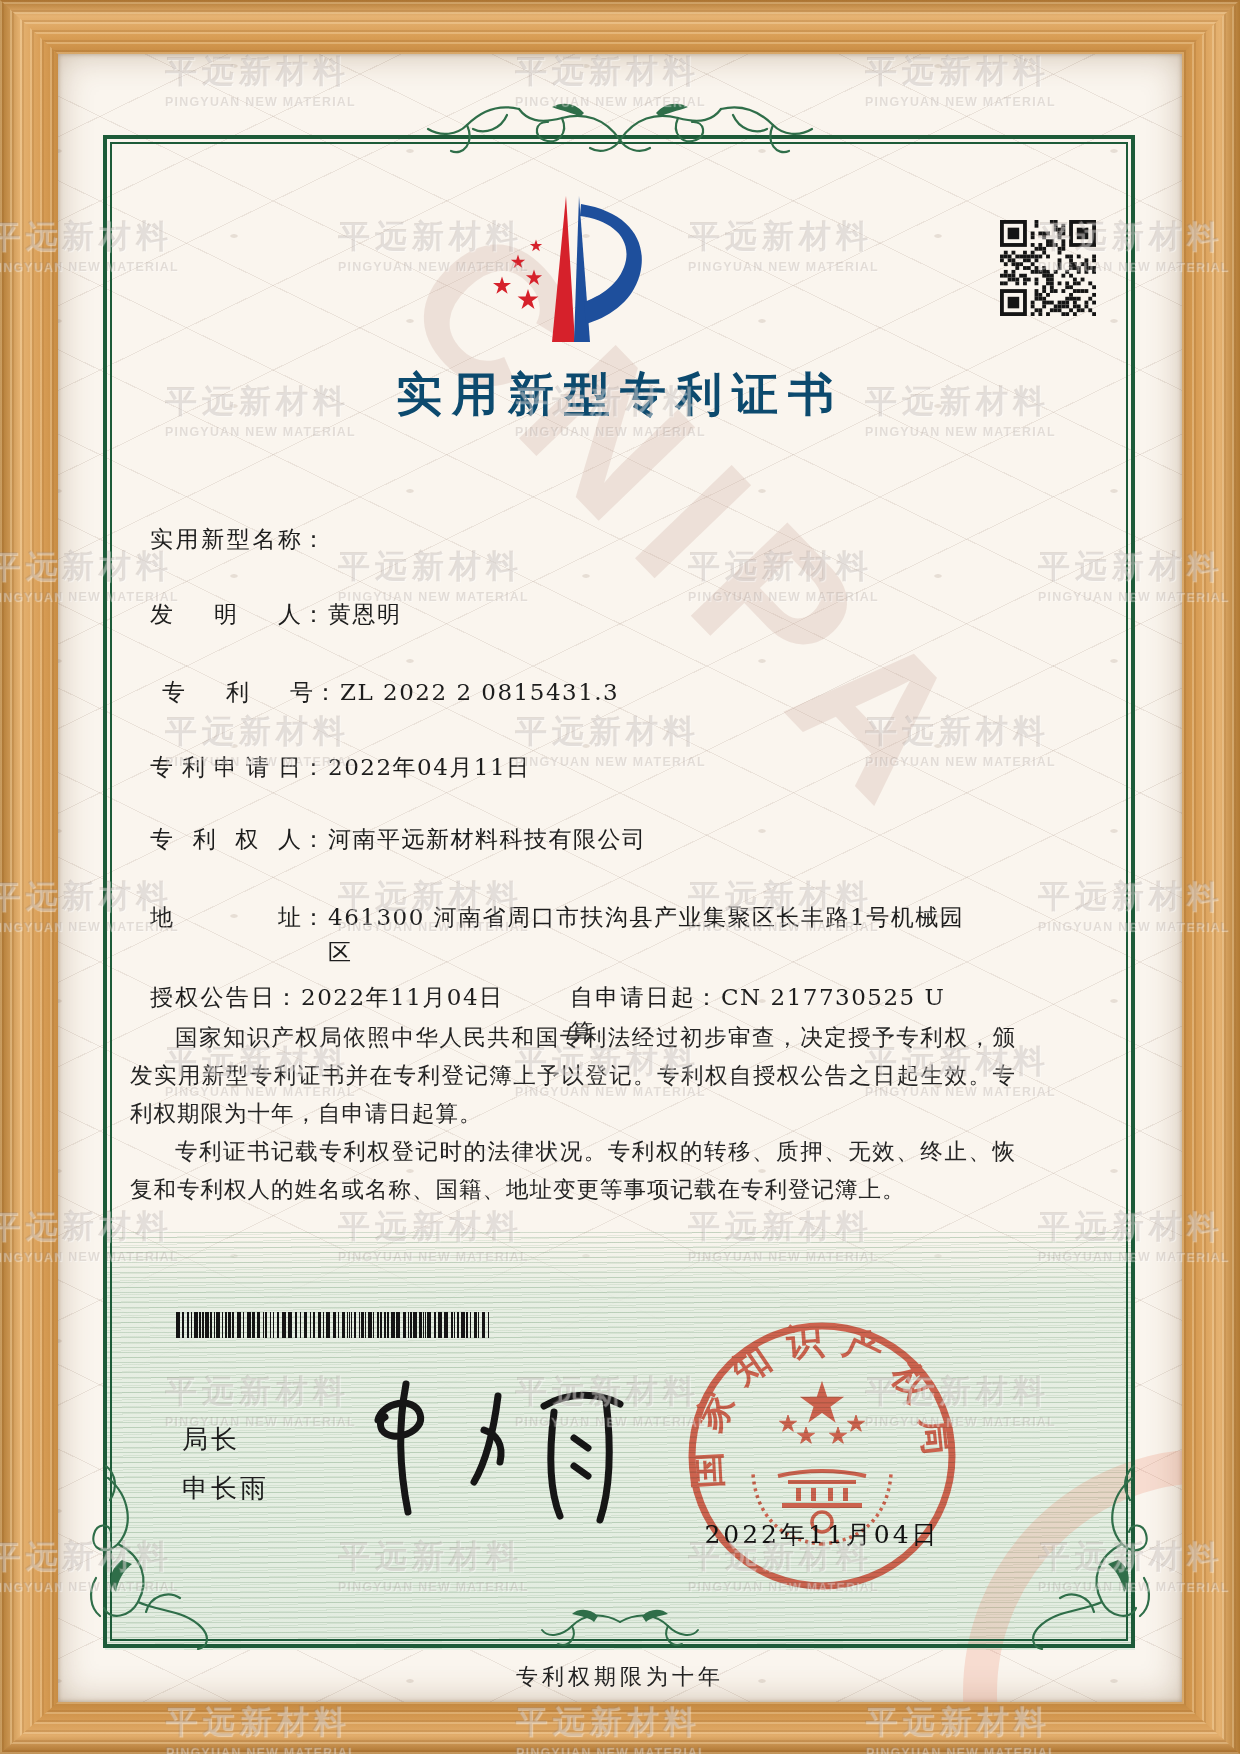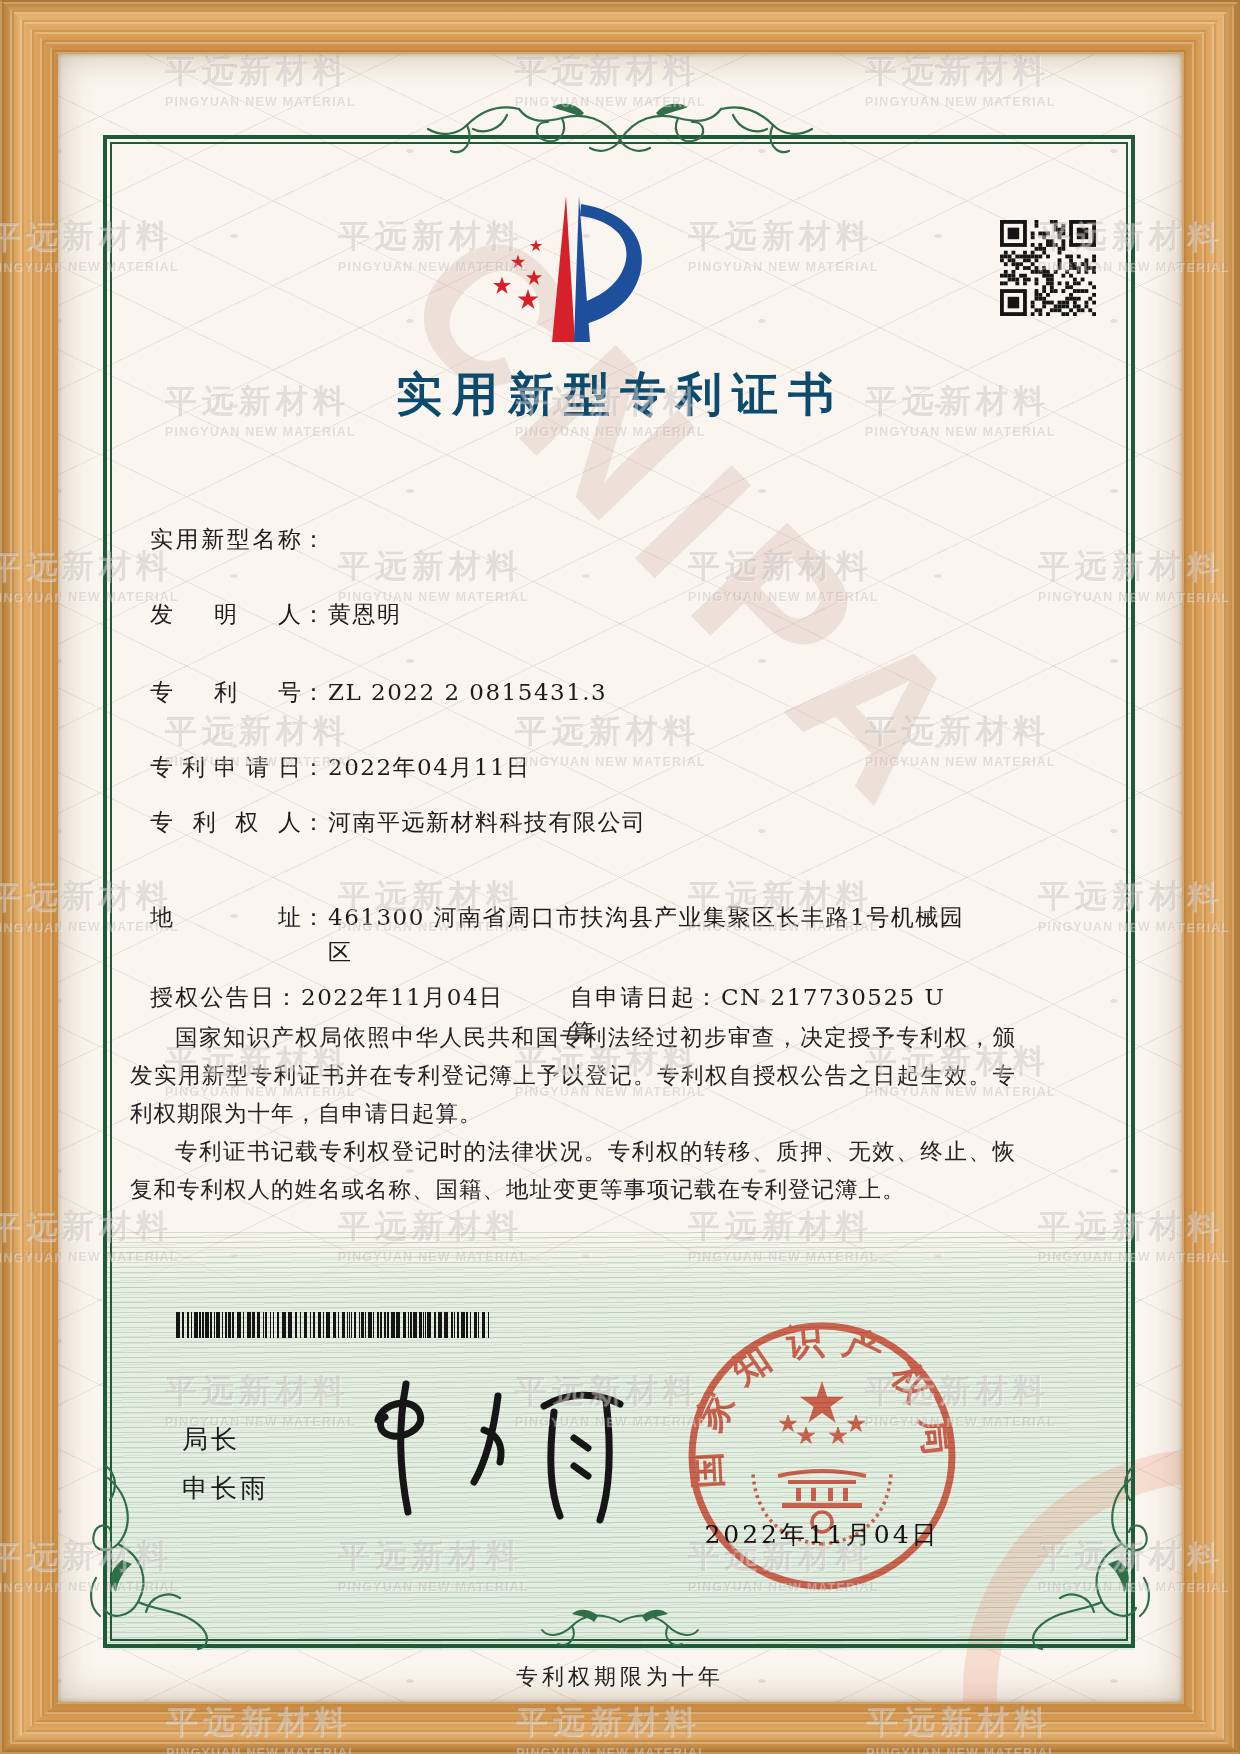--- a/index.html
+++ b/index.html
@@ -374,31 +374,31 @@
   <div class="fields">
     <div class="frow" style="top:0;">
       <span class="flabel">实用新型名称</span>
         <span class="fcolon">：</span>
     </div>
     <div class="frow" style="top:75px;">
       <span class="flabel">发明人</span>
         <span class="fcolon">：</span>
         <span class="fvalue">黄恩明</span>
     </div>
-    <div class="frow" style="top:153px;">
+    <div class="frow" style="top:153px;margin-left:12px;">
       <span class="flabel">专利号</span>
         <span class="fcolon">：</span>
         <span class="fvalue">ZL 2022 2 0815431.3</span>
     </div>
     <div class="frow" style="top:228px;">
       <span class="flabel">专利申请日</span>
         <span class="fcolon">：</span>
         <span class="fvalue">2022年04月11日</span>
     </div>
-    <div class="frow" style="top:283px;">
+    <div class="frow" style="top:300px;">
       <span class="flabel">专利权人</span>
         <span class="fcolon">：</span>
         <span class="fvalue">河南平远新材料科技有限公司</span>
     </div>
     <div class="frow" style="top:378px;">
       <span class="flabel">地址</span>
         <span class="fcolon">：</span>
         <span class="fvalue" style="max-width:660px;">461300 河南省周口市扶沟县产业集聚区长丰路1号机械园区</span>
     </div>
     <div class="frow" style="top:458px;width:850px;">

